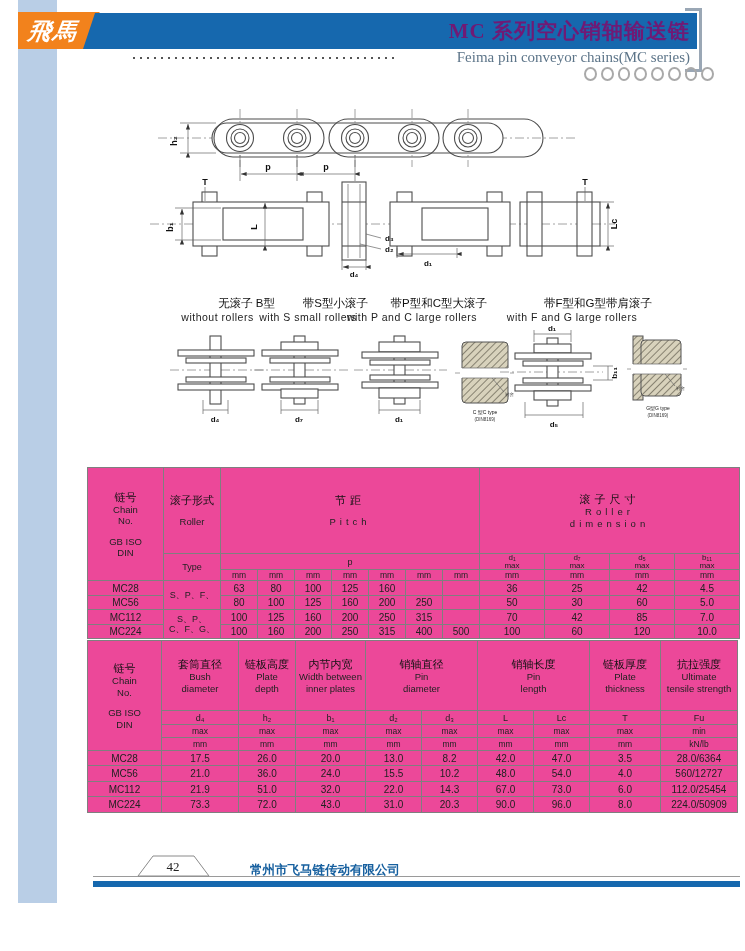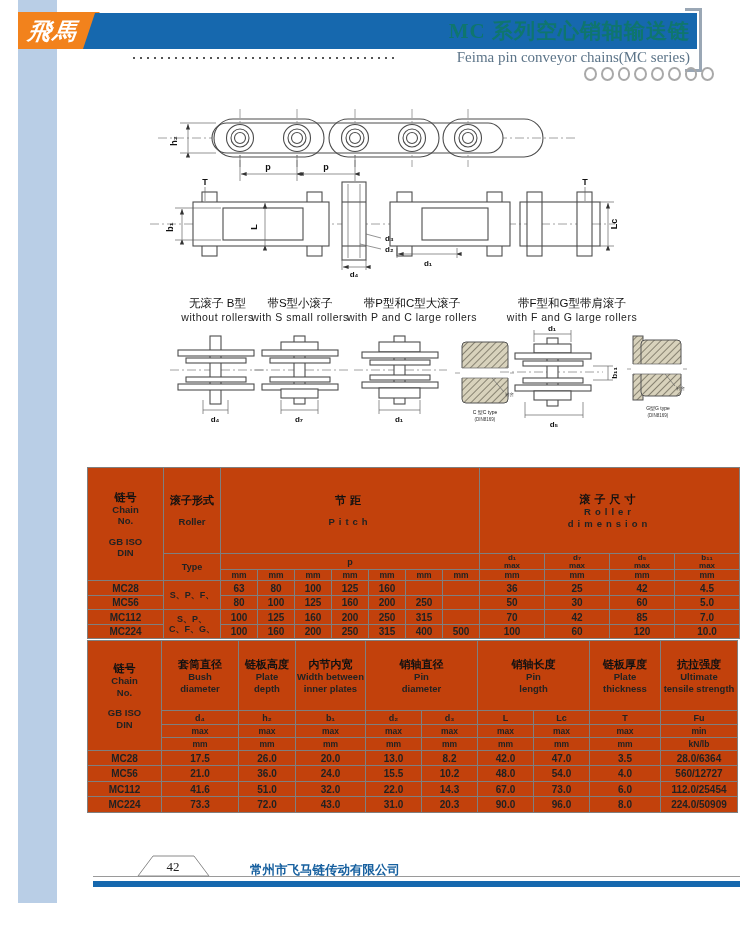--- a/index.html
+++ b/index.html
@@ -7,48 +7,48 @@
         font-family:"Liberation Sans",sans-serif;color:#222;}
   .abs{position:absolute;}
   
   #leftbar{left:18px;top:0;width:39px;height:903px;background:#b9cee6;}
   #orange{left:18px;top:12px;width:86px;height:37px;background:#f2821c;
           clip-path:polygon(0 0,95% 0,79% 100%,0 100%);}
   #logo{left:28px;top:16px;width:70px;color:#fff;font:italic bold 23px "DejaVu Serif",serif;
         transform:skewX(-8deg);letter-spacing:2px;}
   #bluebar{left:83px;top:13px;width:614px;height:36px;background:#1668ae;
            clip-path:polygon(12px 0,100% 0,100% 100%,0 100%);}
-  #title{left:200px;top:17px;width:490px;text-align:right;color:#0f766e;
+  #title{left:200px;top:17px;width:490px;text-align:right;color:#701a75;
          font:bold 21px "Liberation Serif",serif;letter-spacing:1px;}
   .brk{background:#9aa7b5;}
   #brk-v{left:699px;top:8px;width:3px;height:64px;}
   #brk-t{left:685px;top:8px;width:14px;height:3px;}
   #brk-b{left:685px;top:69px;width:14px;height:3px;}
   #dots{left:133px;top:57px;width:263px;height:2px;
         background:repeating-linear-gradient(90deg,#555 0 2px,transparent 2px 7px);}
   #subtitle{left:330px;top:49px;width:360px;text-align:right;color:#5d7589;
             font:15px "Liberation Serif",serif;}
   #circles{left:584px;top:67px;width:130px;height:12px;display:flex;gap:4px;}
   #circles span{width:10px;height:10px;border:2px solid #a9a9a9;border-radius:50%;display:block;}
   
   .ttl{text-align:center;}
-  .tzh{font-size:11.5px;color:#111;}
+  .tzh{font-size:11.5px;color:#111;text-align:right;}
   .ten{font-size:10.5px;color:#222;letter-spacing:0.5px;}
   
   svg{position:absolute;overflow:visible;}
   .oln{stroke:#4d4d4d;stroke-width:1.1;fill:none;}
   .wfill{stroke:#4d4d4d;stroke-width:1.1;fill:#fff;}
   .thin{stroke:#666;stroke-width:0.7;fill:none;}
   .cl{stroke:#8a8a8a;stroke-width:0.8;fill:none;stroke-dasharray:9 3 2 3;}
   text.dim{font:bold 9px "Liberation Sans",sans-serif;fill:#111;}
   text.dims{font:bold 8px "Liberation Sans",sans-serif;fill:#111;}
   text.cap{font:5px "Liberation Sans",sans-serif;fill:#111;}
   text.cap2{font:4.5px "Liberation Sans",sans-serif;fill:#333;}
   
-  table{border-collapse:collapse;table-layout:fixed;position:absolute;background:#c2410c;font-weight:bold;}
+  table{border-collapse:collapse;table-layout:fixed;position:absolute;background:#ec4899;}
   td{border:1px solid #7f7f7f;text-align:center;vertical-align:middle;padding:0;overflow:hidden;}
   .zh{font-size:11px;line-height:14px;color:#111;}
   .en{font-size:9.5px;line-height:11.5px;color:#222;}
   .gap{margin-top:9px;}
   .sp{letter-spacing:4px;}
   .sym{font-size:9px;line-height:10px;}
   .sub{font-size:8px;line-height:7.5px;}
   .mmr{font-size:8.5px;margin-left:16px;}
   .dat{font-size:10px;}
   
@@ -187,21 +187,21 @@
     <line class="thin" x1="455" y1="28" x2="469" y2="28"></line>
       <line class="thin" x1="455" y1="72" x2="469" y2="72"></line>
     <line class="thin" x1="463" y1="29" x2="463" y2="71" marker-start="url(#ar2)" marker-end="url(#ar2)"></line>
     <text class="dim" x="472" y="50" transform="rotate(-90 472 50)" text-anchor="middle">Lc</text>
   </svg>
 
   <div class="abs ttl" style="left:160px;top:296px;width:115px">
     <div class="tzh">无滚子 B型</div>
     <div class="ten">without rollers</div>
   </div>
-  <div class="abs ttl" style="left:240px;top:296px;width:120px">
+  <div class="abs ttl" style="left:248px;top:296px;width:120px">
     <div class="tzh">带S型小滚子</div>
     <div class="ten">with S small rollers</div>
   </div>
   <div class="abs ttl" style="left:492px;top:296px;width:160px">
     <div class="tzh">带F型和G型带肩滚子</div>
     <div class="ten">with F and G large rollers</div>
   </div>
   <div class="abs ttl" style="left:337px;top:296px;width:150px">
     <div class="tzh">带P型和C型大滚子</div>
     <div class="ten">with P and C large rollers</div>
@@ -559,21 +559,21 @@
           <td class="dat">24.0</td>
           <td class="dat">15.5</td>
           <td class="dat">10.2</td>
           <td class="dat">48.0</td>
           <td class="dat">54.0</td>
           <td class="dat">4.0</td>
           <td class="dat">560/12727</td>
     </tr>
     <tr style="height:15px">
       <td class="dat">MC112</td>
-      <td class="dat">41.6</td>
+      <td class="dat">21.9</td>
           <td class="dat">51.0</td>
           <td class="dat">32.0</td>
           <td class="dat">22.0</td>
           <td class="dat">14.3</td>
           <td class="dat">67.0</td>
           <td class="dat">73.0</td>
           <td class="dat">6.0</td>
           <td class="dat">112.0/25454</td>
     </tr>
     <tr style="height:16px">

